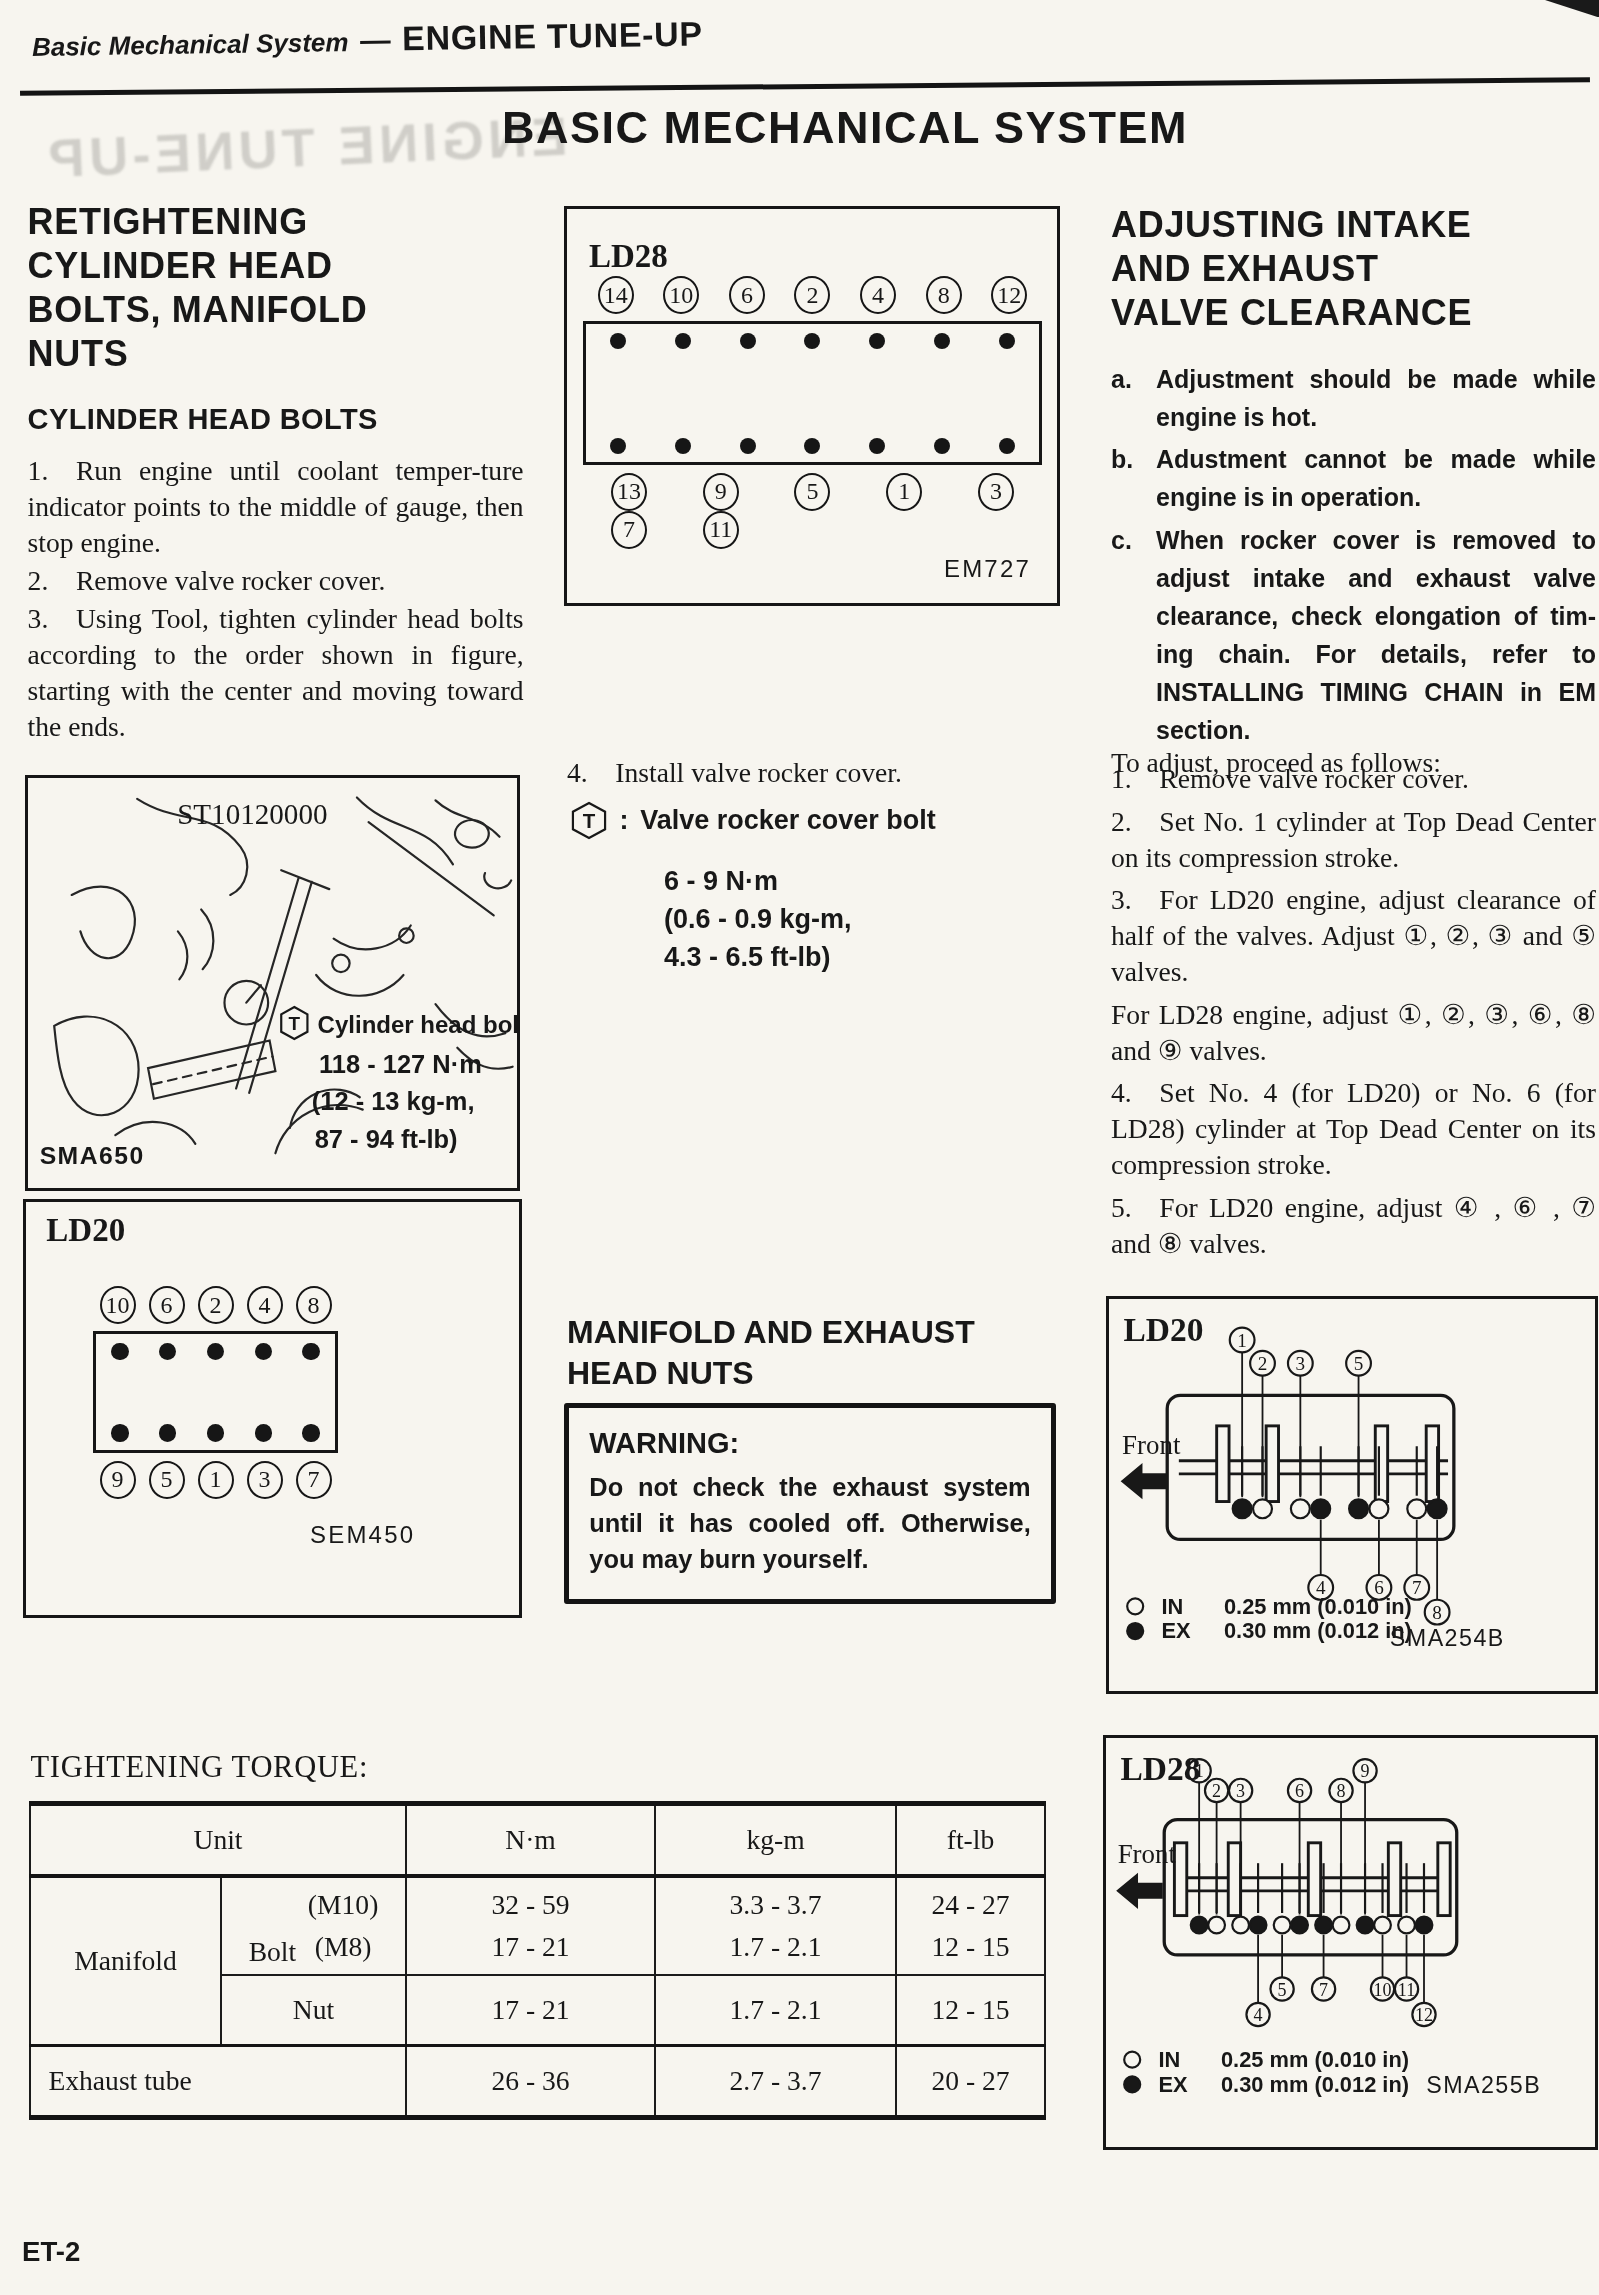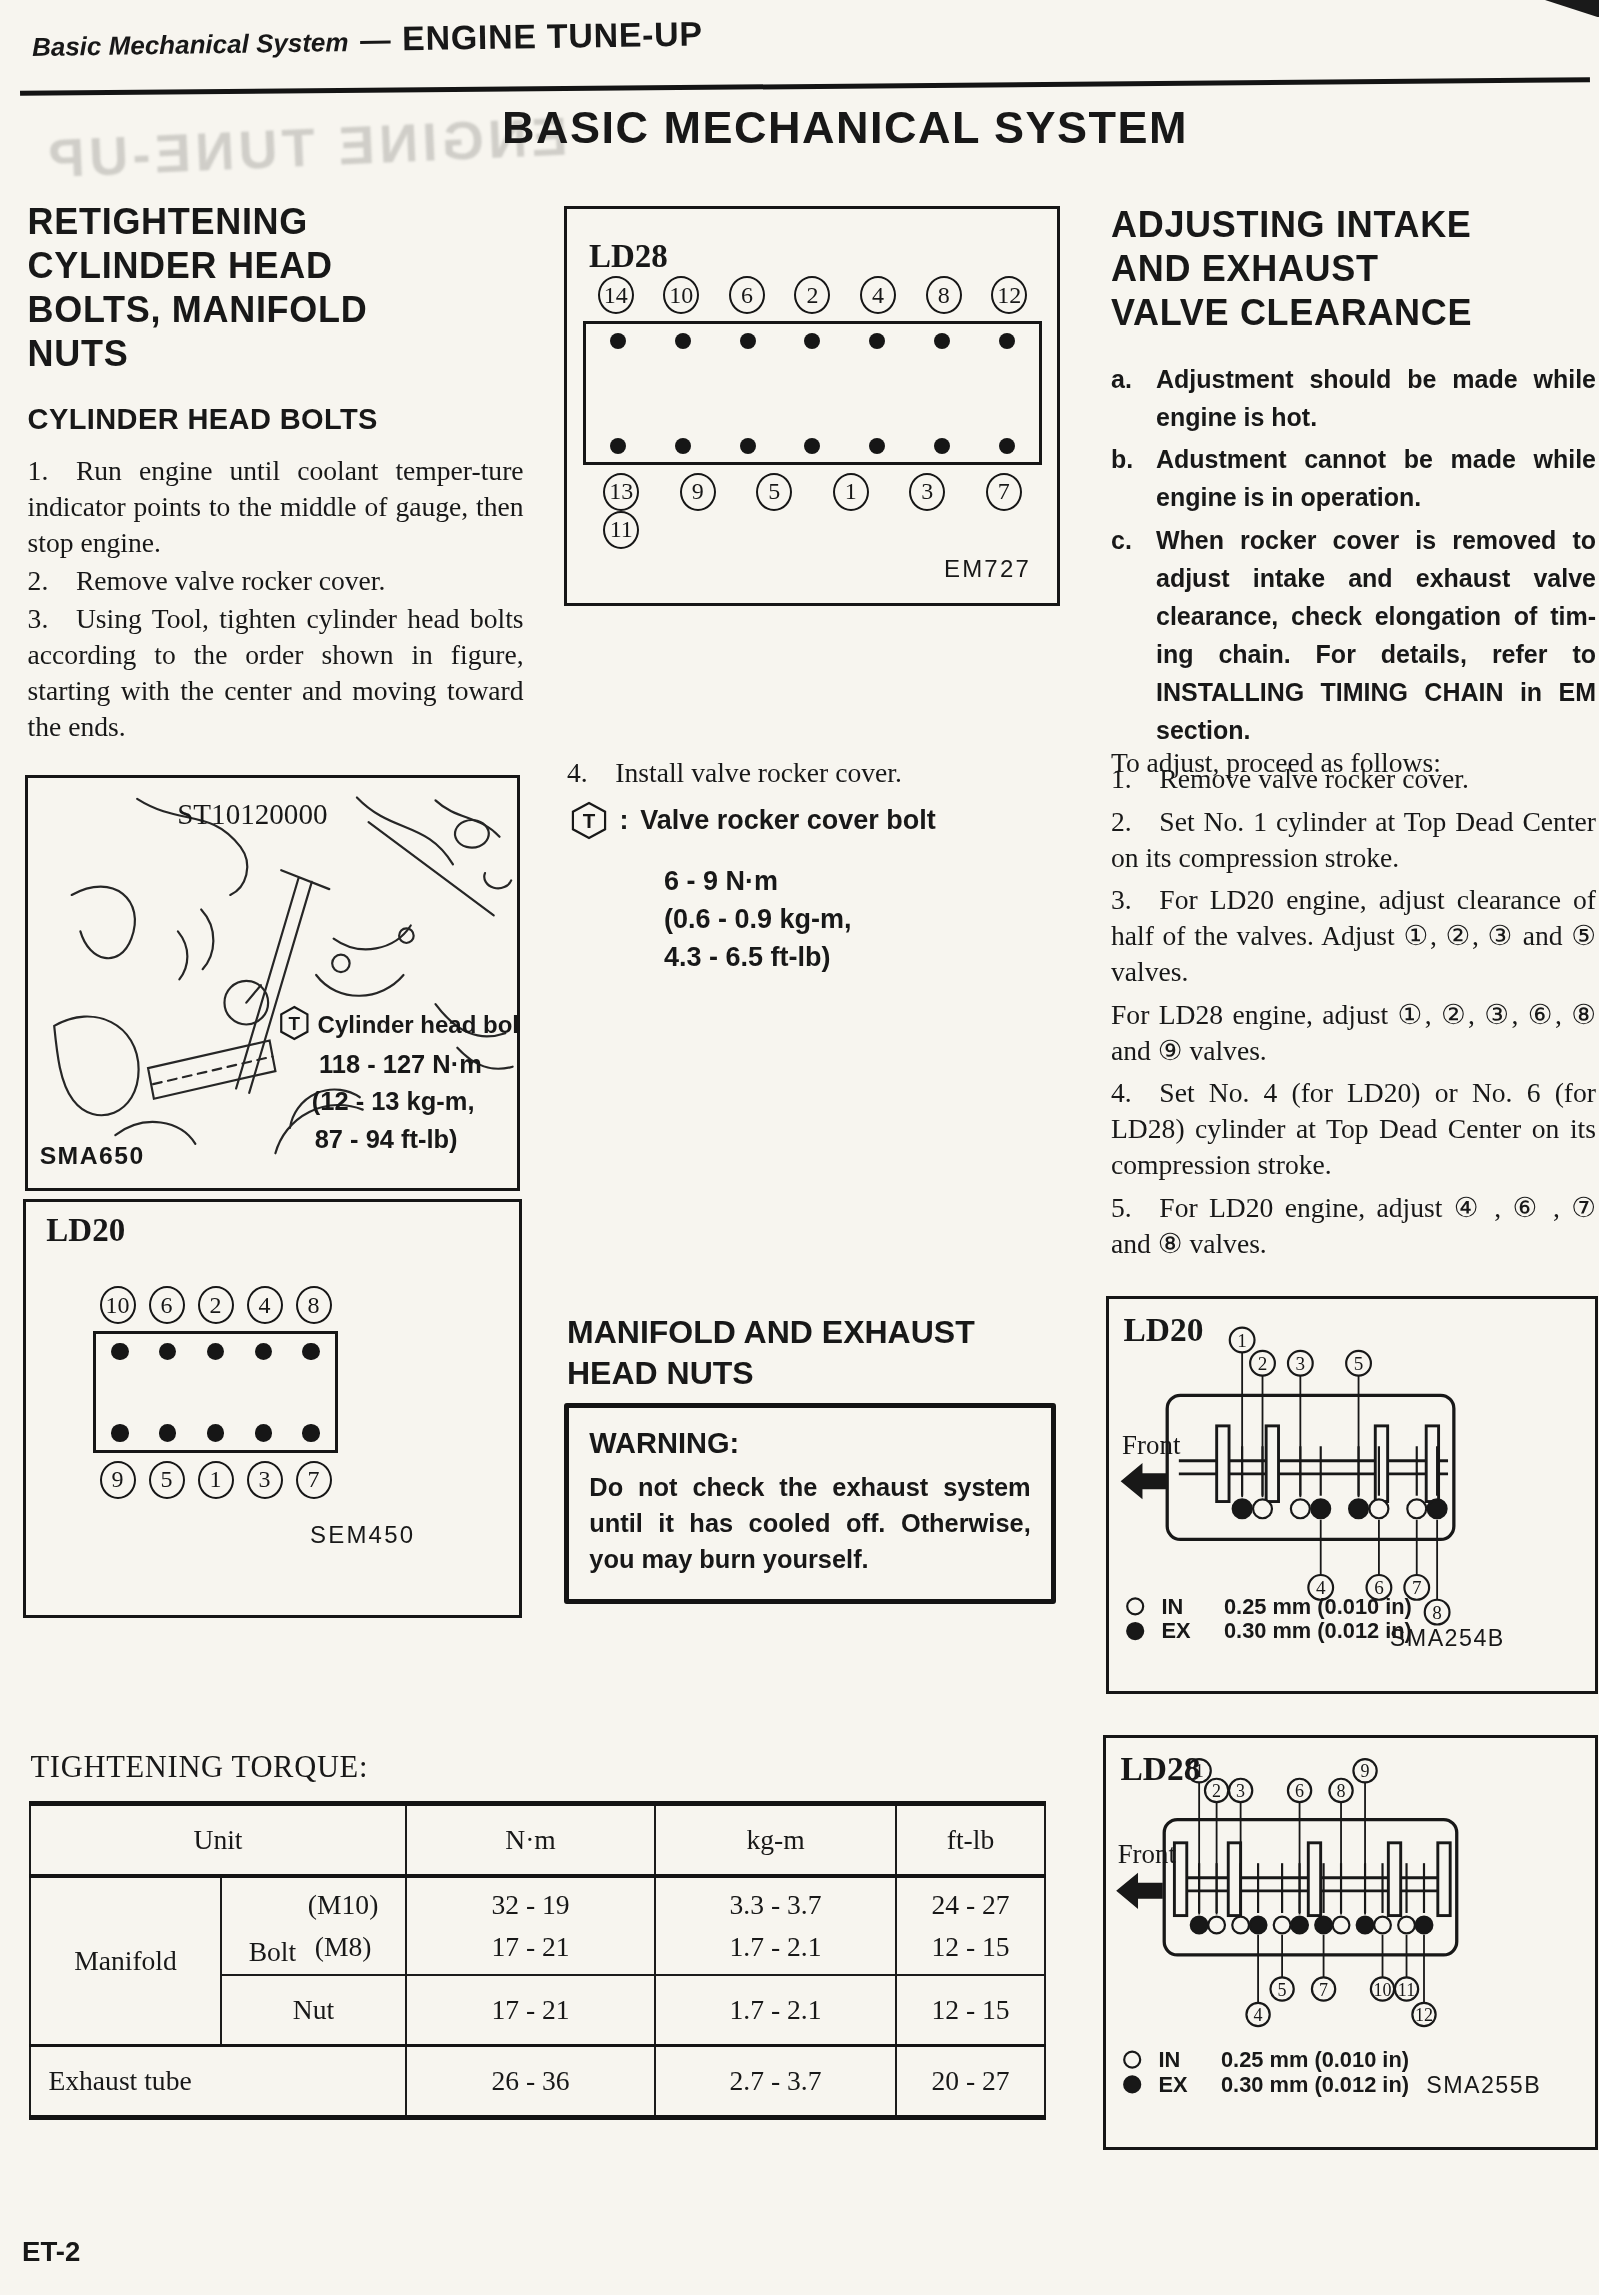--- a/index.html
+++ b/index.html
@@ -207,21 +207,21 @@
           <div class="bolt-row" style="grid-template-columns: repeat(7, 1fr);">
             <span class="bdot" style="height: 16px; width: 16px;"></span>
             <span class="bdot" style="height: 16px; width: 16px;"></span>
             <span class="bdot" style="height: 16px; width: 16px;"></span>
             <span class="bdot" style="height: 16px; width: 16px;"></span>
             <span class="bdot" style="height: 16px; width: 16px;"></span>
             <span class="bdot" style="height: 16px; width: 16px;"></span>
             <span class="bdot" style="height: 16px; width: 16px;"></span>
           </div>
         </div>
-        <div class="bolt-row" style="grid-template-columns: repeat(6, 1fr);">
+        <div class="bolt-row" style="grid-template-columns: repeat(5, 1fr);">
           <span class="cn">13</span>
           <span class="cn">9</span>
           <span class="cn">5</span>
           <span class="cn">1</span>
           <span class="cn">3</span>
           <span class="cn">7</span>
           <span class="cn">11</span>
         </div>
       </div>
       <div class="bolt-code" style="right: 26px; bottom: 20.3px;">EM727</div>
@@ -436,21 +436,21 @@
         <td>
           <div class="bolt-unit">
             <span>Bolt</span>
             <span class="stack">
               <span>(M10)</span>
               <span>(M8)</span>
             </span>
           </div>
         </td>
         <td class="stack">
-          <span>32 - 19</span>
+          <span>32 - 59</span>
           <span>17 - 21</span>
         </td>
         <td class="stack">
           <span>3.3 - 3.7</span>
           <span>1.7 - 2.1</span>
         </td>
         <td class="stack">
           <span>24 - 27</span>
           <span>12 - 15</span>
         </td>

